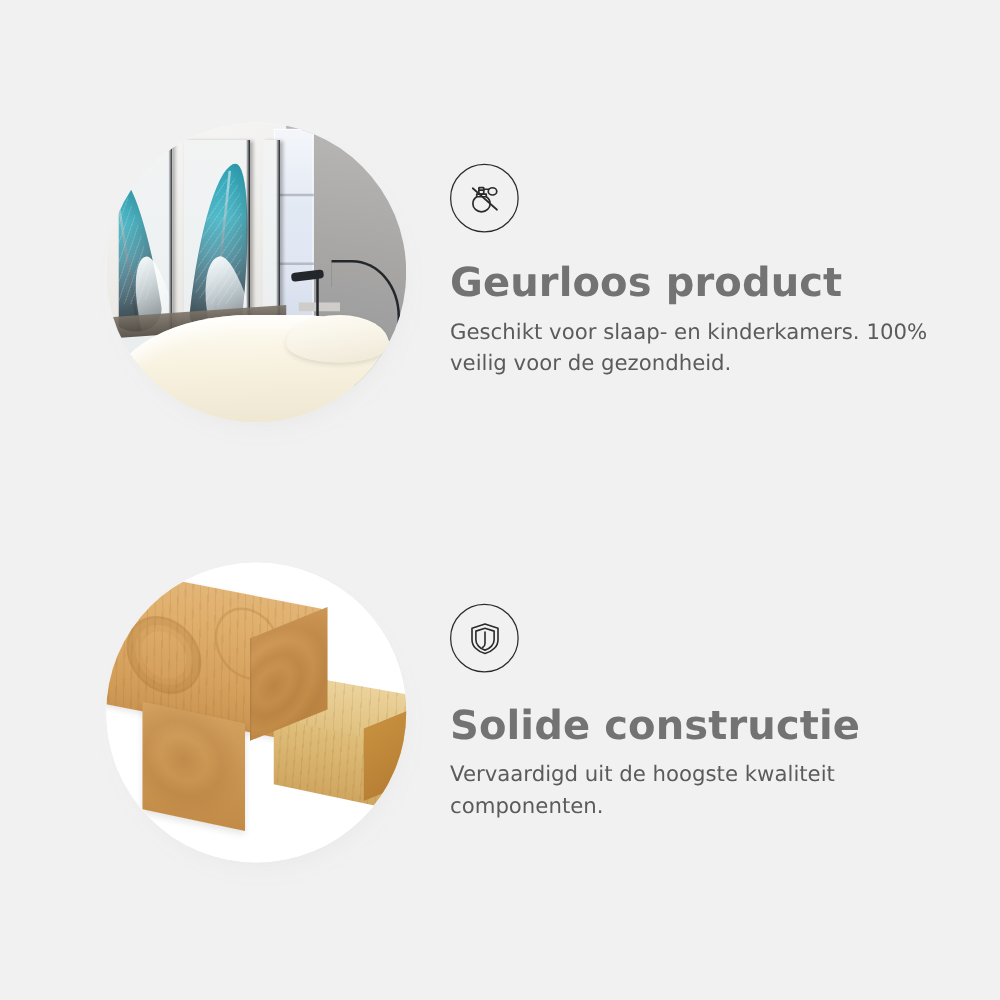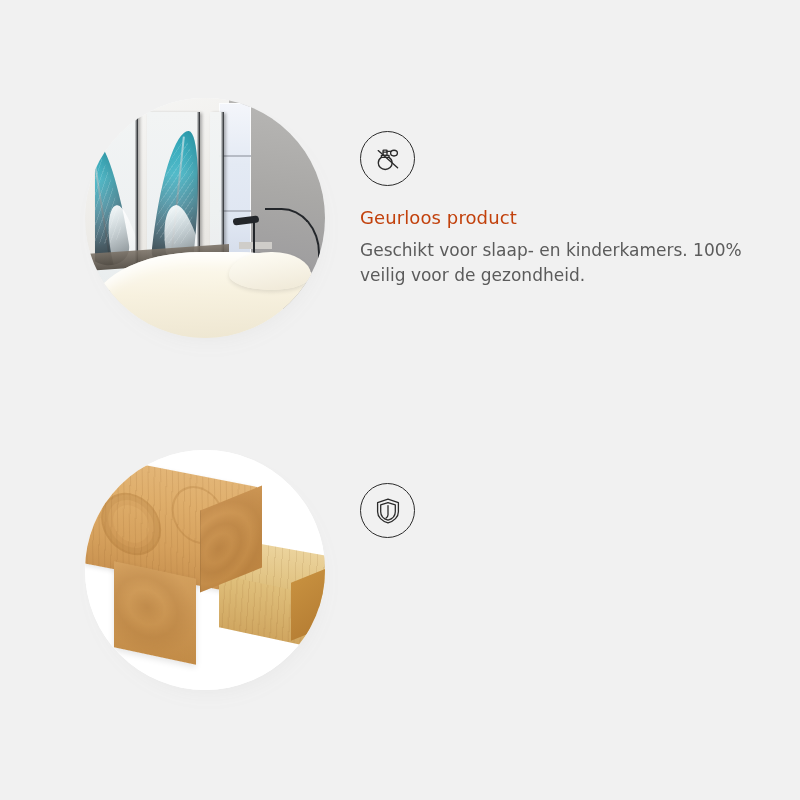--- a/index.html
+++ b/index.html
@@ -347,23 +347,23 @@
   .text-col {
     position: absolute;
     left: 360px;
     width: 400px;
   }
   .feature-1 .text-col { top: 110px; }
   .feature-2 .text-col { top: 112px; }
 
   .feature-title {
     margin: 0 0 9px 0;
-    font-size: 18px;
-    font-weight: 400;
-    color: #c2410c;
+    font-size: 32px;
+    font-weight: 700;
+    color: #737373;
     letter-spacing: 0.1px;
     line-height: 1.15;
     white-space: nowrap;
   }
   .feature-desc {
     margin: 0;
     font-size: 17px;
     font-weight: 400;
     color: #5b5b5b;
     line-height: 25px;
@@ -453,15 +453,19 @@
       <svg width="34" height="34" viewBox="0 0 34 34" fill="none" stroke="#2b2b2b" stroke-width="1.3" stroke-linecap="round" stroke-linejoin="round">
 
         <path d="M17 5.2 6.6 8.6v9.1c0 5.2 4.3 9.6 10.4 11.1 6.1-1.5 10.4-5.9 10.4-11.1V8.6z"></path>
 
         <path d="M17 8.6 9.7 10.9v6.8c0 3.9 3.1 7.2 7.3 8.4 4.2-1.2 7.3-4.5 7.3-8.4v-6.8z"></path>
 
         <path d="M17 11.6v9.2c0 1.4-.7 2.5-1.9 3.2"></path>
       </svg>
     </div>
 
+    <div class="text-col">
+      <h2 class="feature-title">Solide constructie</h2>
+      <p class="feature-desc">Vervaardigd uit de hoogste kwaliteit componenten.</p>
+    </div>
   </section>
 
 </div>
 
 </body></html>

